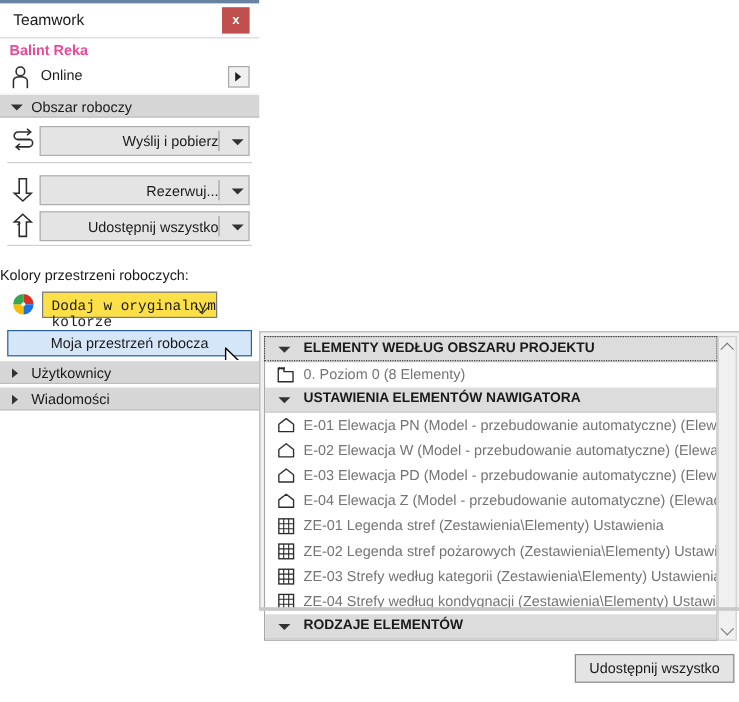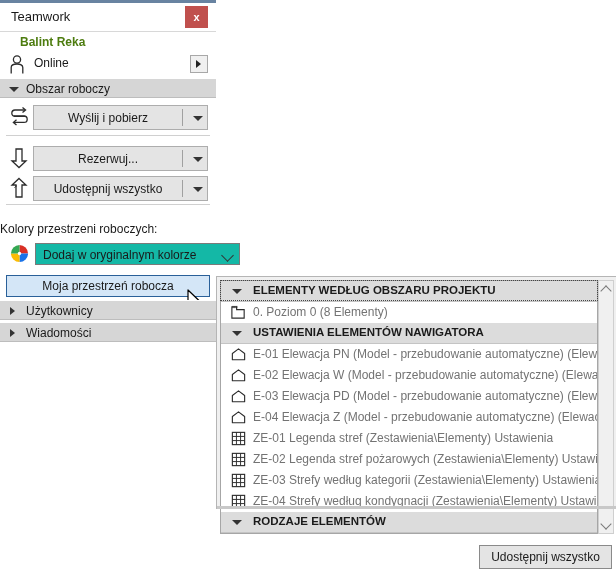--- a/index.html
+++ b/index.html
@@ -54,24 +54,24 @@
     color: #ffffff;
     font-size: 11px;
     font-weight: bold;
     line-height: 22px;
     text-align: center;
     cursor: pointer;
   }
 
   #user-name {
     position: absolute;
-    left: 20px; top: 35px;
+    left: 8px; top: 35px;
     font-size: 12px;
     font-weight: bold;
-    color: #4d7c0f;
+    color: #ec4899;
   }
   #status-row {
     position: absolute;
     left: 0; top: 52px;
     width: 216px; height: 25px;
   }
   #person-icon {
     position: absolute;
     left: 8px; top: 2px;
     width: 18px; height: 20px;
@@ -156,21 +156,21 @@
     height: 25px;
     background: #e4e4e4;
     border: 1px solid #adadad;
     box-sizing: border-box;
     cursor: pointer;
   }
   .split-button .sb-label {
     position: absolute;
     left: 0; top: 5px;
     width: 148px;
-    text-align: center;
+    text-align: right;
     font-size: 12px;
     color: #1a1a1a;
   }
   .split-button .sb-sep {
     position: absolute;
     left: 148px; top: 3px;
     width: 1px; height: 17px;
     background: #a0a0a0;
   }
   .split-button .sb-arrow {
@@ -202,25 +202,26 @@
     font-size: 12px;
   }
   #color-wheel-icon {
     position: absolute;
     left: 10px; top: 244px;
     width: 19px; height: 19px;
   }
   #color-select {
     position: absolute;
     left: 35px; top: 243px;
-    width: 205px; height: 22px;
-    background: #14b8a6;
+    width: 146px; height: 22px;
+    background: #fde047;
     border: 1px solid #7a7a7a;
     box-sizing: border-box;
     cursor: pointer;
+    font-family: Liberation Mono, monospace;
   }
   #color-select .cs-label {
     position: absolute;
     left: 7px; top: 4px;
     font-size: 12px;
   }
   #color-select .chevron {
     position: absolute;
     right: 7px; top: 7px;
     width: 8px; height: 8px;

